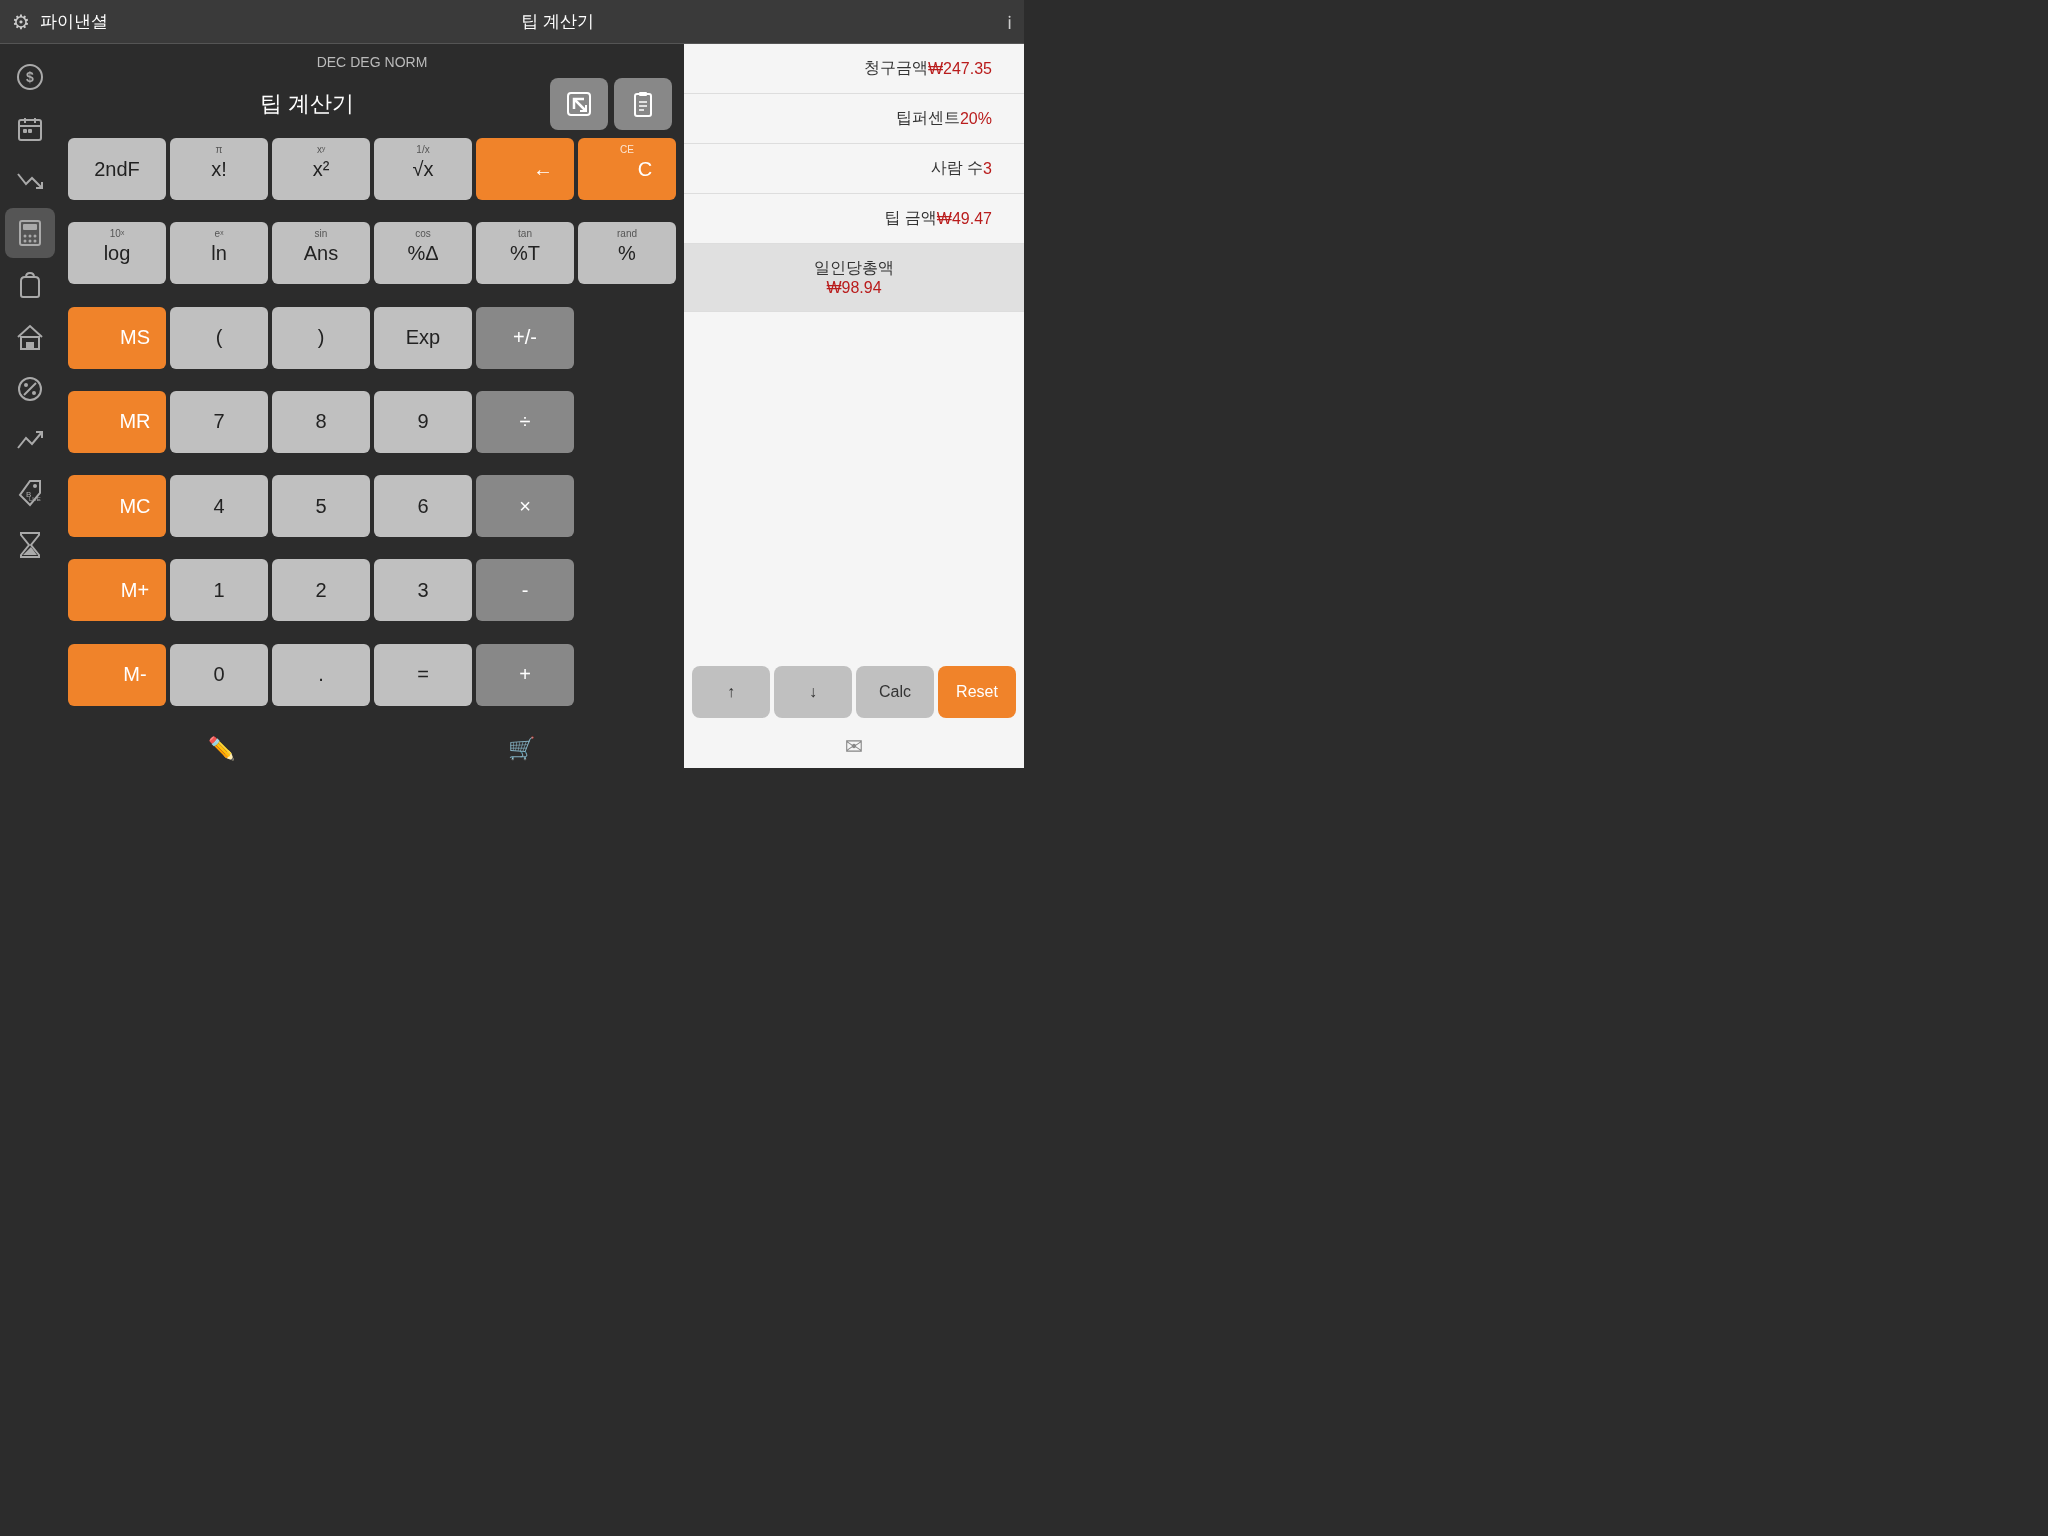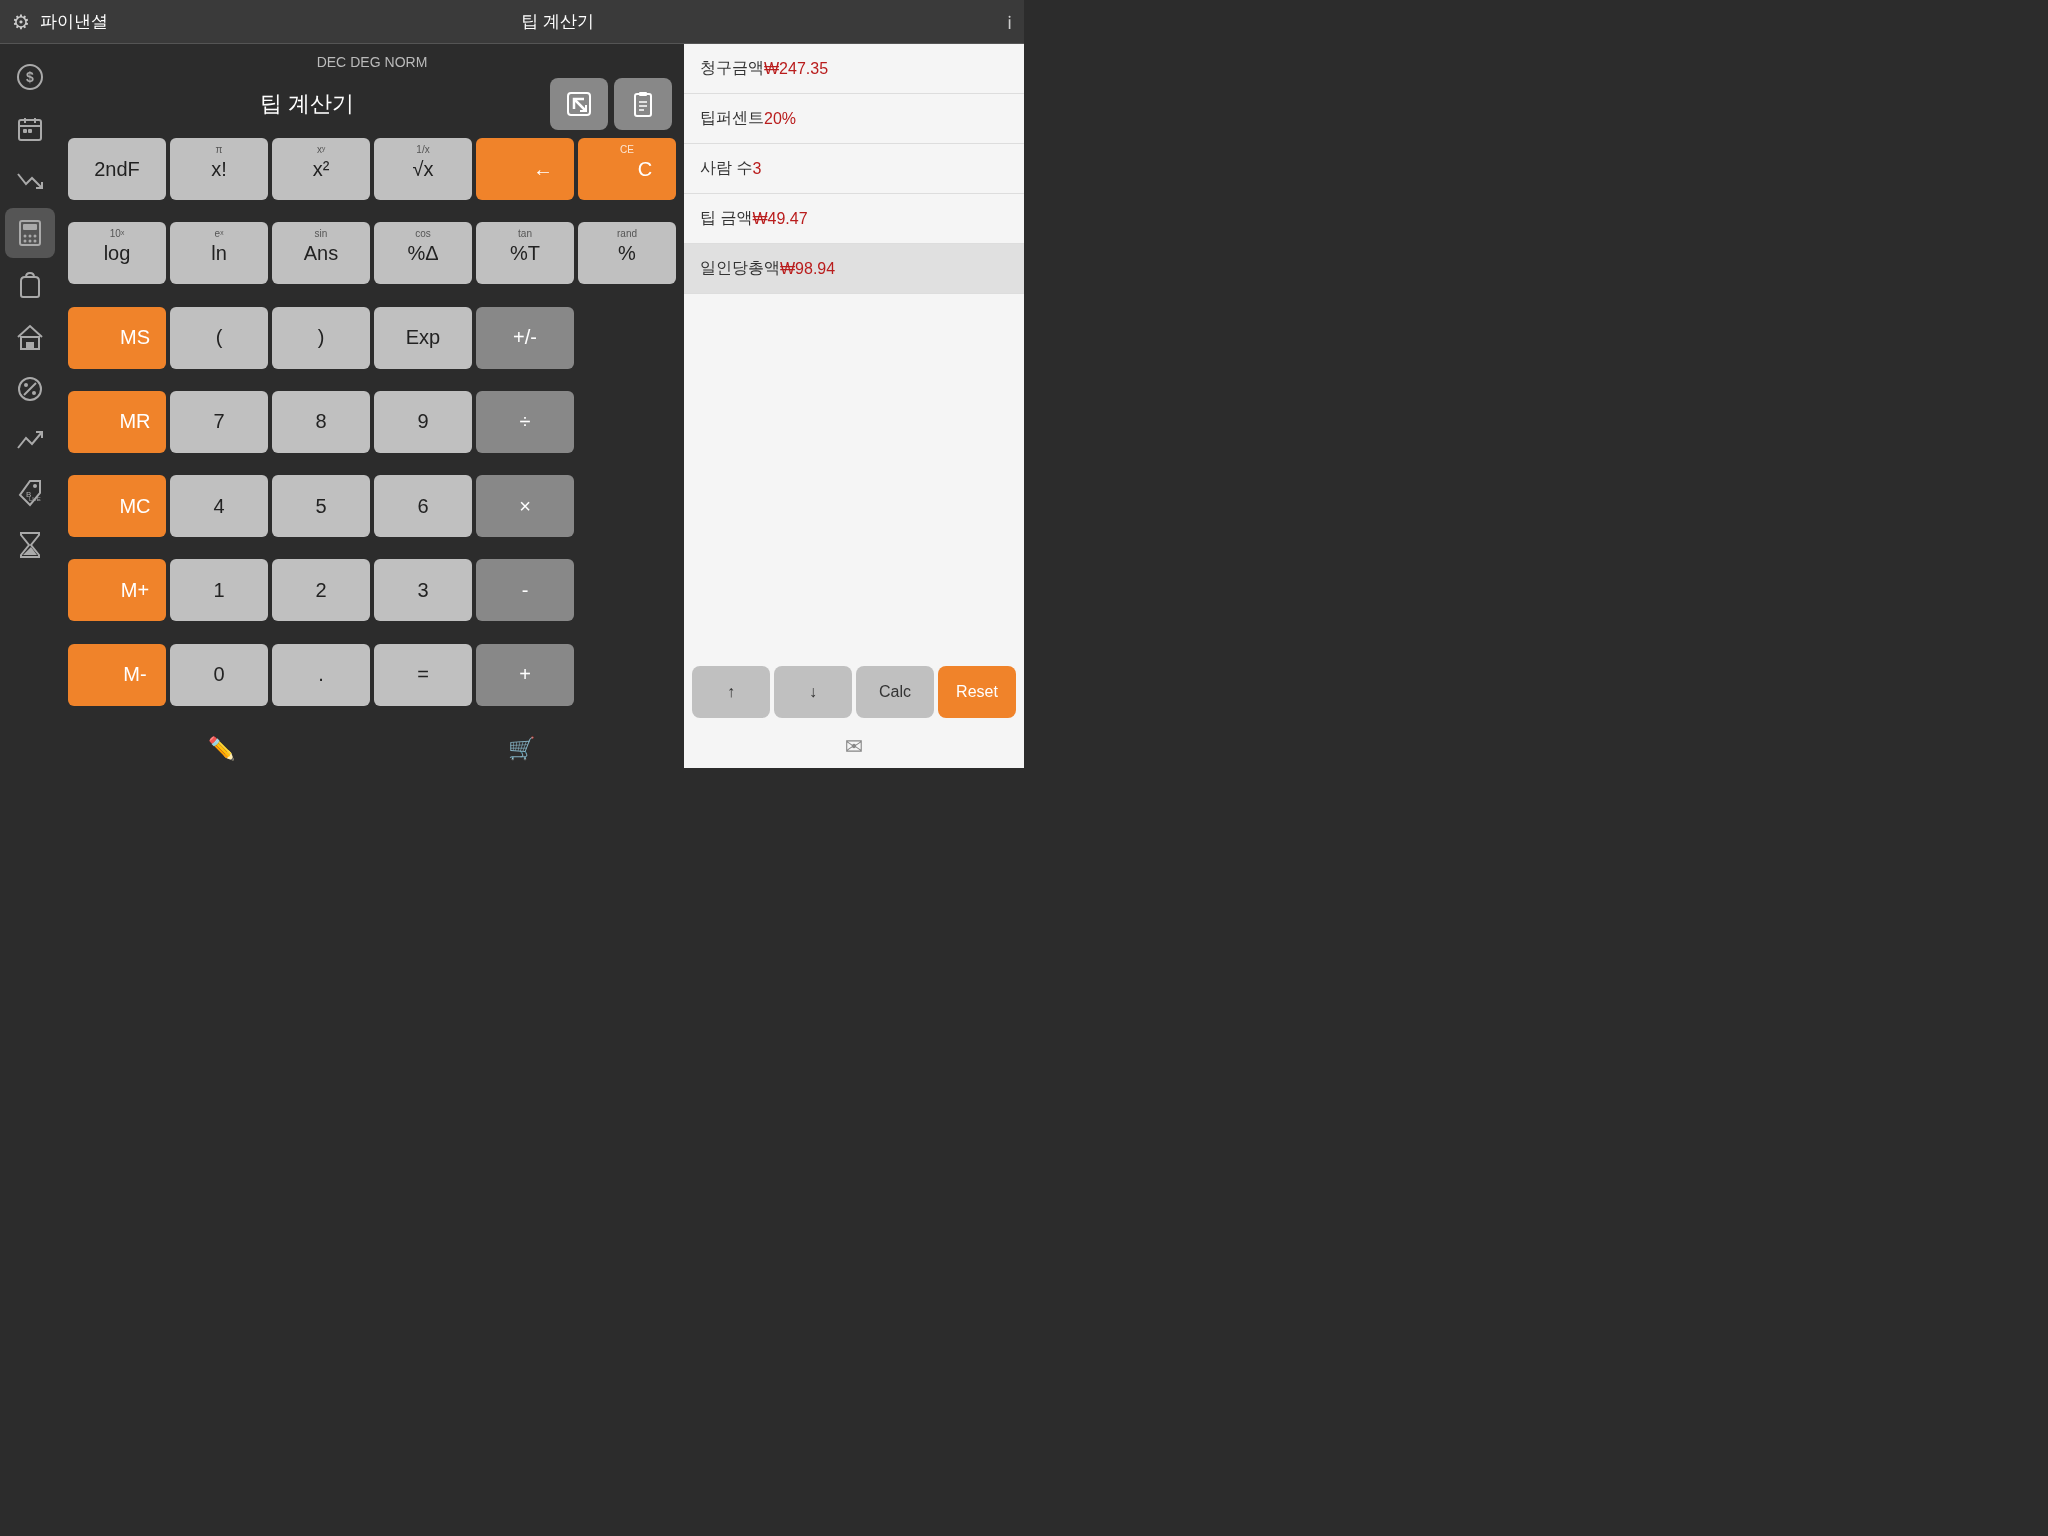--- a/index.html
+++ b/index.html
@@ -183,26 +183,27 @@
     .tip-panel {
       width: 340px;
       background: #f5f5f5;
       display: flex;
       flex-direction: column;
       flex-shrink: 0;
     }
     .tip-row {
       display: flex;
       align-items: center;
-      justify-content: flex-start;
-      padding: 14px 16px;
+      justify-content: flex-end;
+      padding: 14px 32px;
       border-bottom: 1px solid #ddd;
     }
     .tip-row.highlighted {
       background: #e0e0e0;
+      flex-direction: column;
     }
     .tip-row-label {
       color: #333;
       font-size: 16px;
     }
     .tip-row-value {
       color: #b91c1c;
       font-size: 16px;
       font-weight: 400;
     }

